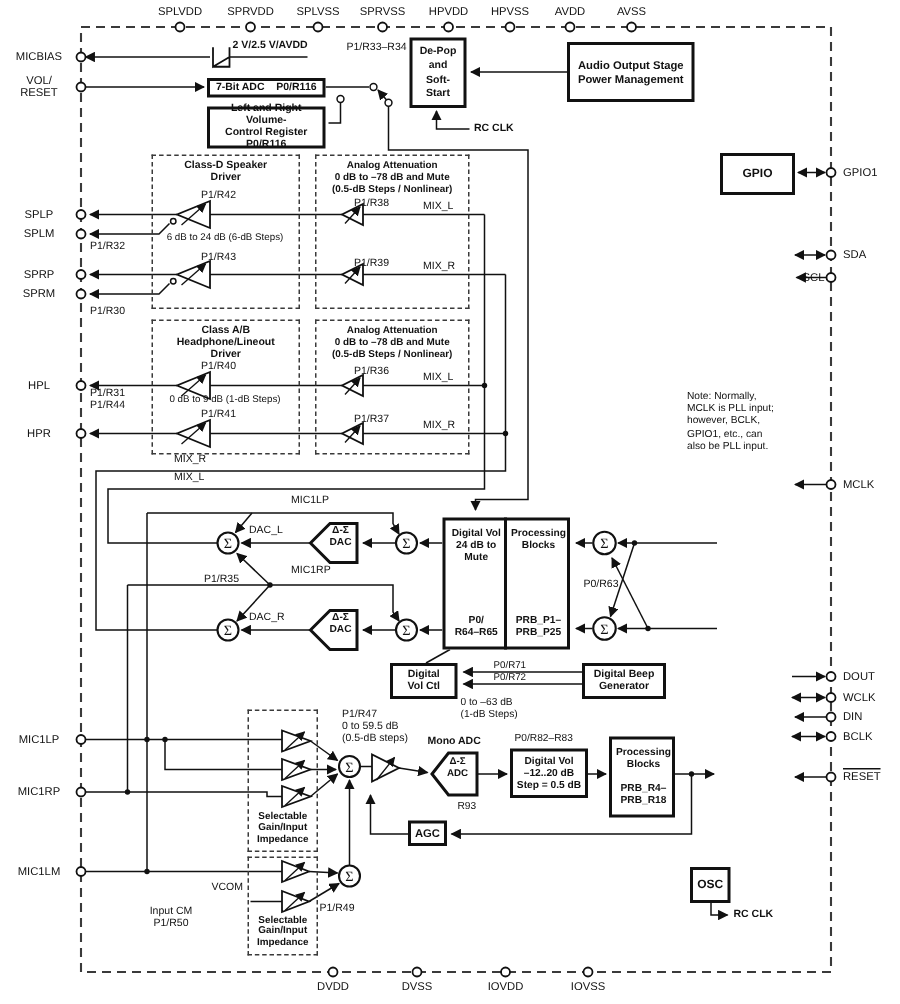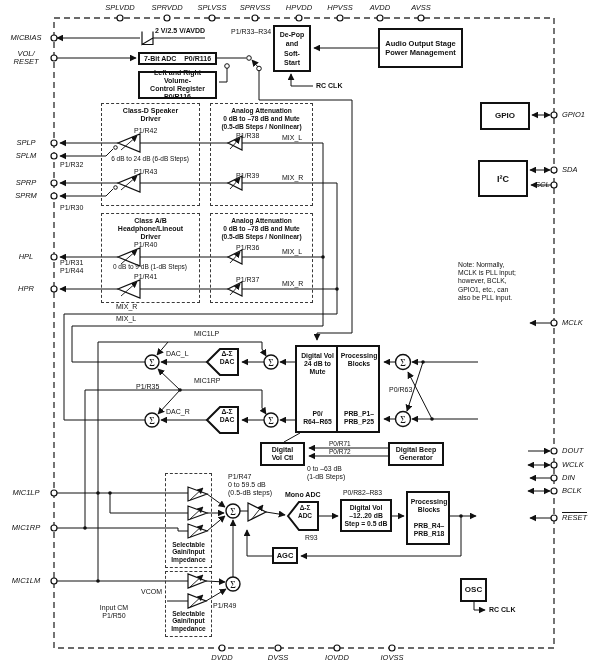--- a/index.html
+++ b/index.html
@@ -1,20 +1,20 @@
 <!DOCTYPE html>
 <html><head>
 <meta charset="utf-8">
 <style>
   html,body{margin:0;padding:0;background:#fff;}
   .stage{position:relative;width:600px;height:669px;background:#fff;overflow:hidden;
          font-family:"Liberation Sans",sans-serif;color:#111;}
   svg.wires{position:absolute;left:0;top:0;z-index:1;}
   .lbl{position:absolute;z-index:2;font-size:7px;line-height:8px;white-space:pre-line;}
-  .pin{position:absolute;z-index:2;font-size:7.5px;line-height:8px;white-space:pre-line;font-style:italic;}
+  .pin{position:absolute;z-index:2;font-size:7.5px;line-height:8px;white-space:pre-line;}
   .b{font-weight:700}.c{text-align:center}.r{text-align:center}
   .s65{font-size:6.5px;line-height:7.5px}.s68{font-size:6.8px;line-height:8px}
   .box{position:absolute;z-index:2;box-sizing:border-box;border:2px solid #111;background:#fff;
        display:flex;align-items:center;justify-content:center;text-align:center;
        font-weight:700;font-size:7px;line-height:8px;white-space:pre-line;}
   .dash{position:absolute;z-index:2;box-sizing:border-box;border:1.5px dashed #3a3a3a;}
   .ttl{position:absolute;left:0;right:0;top:3px;text-align:center;font-weight:700;
        font-size:7px;line-height:8px;white-space:pre-line;}
   .ttl.sm{font-size:6.6px;line-height:7.8px}
   .bot{top:auto;bottom:3px;}
@@ -294,21 +294,20 @@
 <div class="lbl" style="left:231px;top:28px">P1/R33–R34</div>
 <div class="box" style="left:273px;top:25px;width:38px;height:47px;line-height:9.5px">De-Pop
 and
 Soft-
 Start</div>
 <div class="box" style="left:378px;top:28px;width:85px;height:40px;font-size:7.5px;line-height:9px">Audio Output Stage
 Power Management</div>
 <div class="lbl b" style="left:316px;top:82px">RC CLK</div>
 
 <div class="box" style="left:480px;top:102px;width:50px;height:28px;font-size:8px">GPIO</div>
-<div class="box" style="left:478px;top:160px;width:50px;height:37px;font-size:9px">I²C</div>
 <div class="lbl s68" style="left:458px;top:261px;line-height:8.2px">Note: Normally,
 MCLK is PLL input;
 however, BCLK,
 GPIO1, etc., can
 also be PLL input.</div>
 
 <div class="dash" style="left:101px;top:103px;width:99px;height:103px">
   <div class="ttl">Class-D Speaker
 Driver</div>
 </div>

